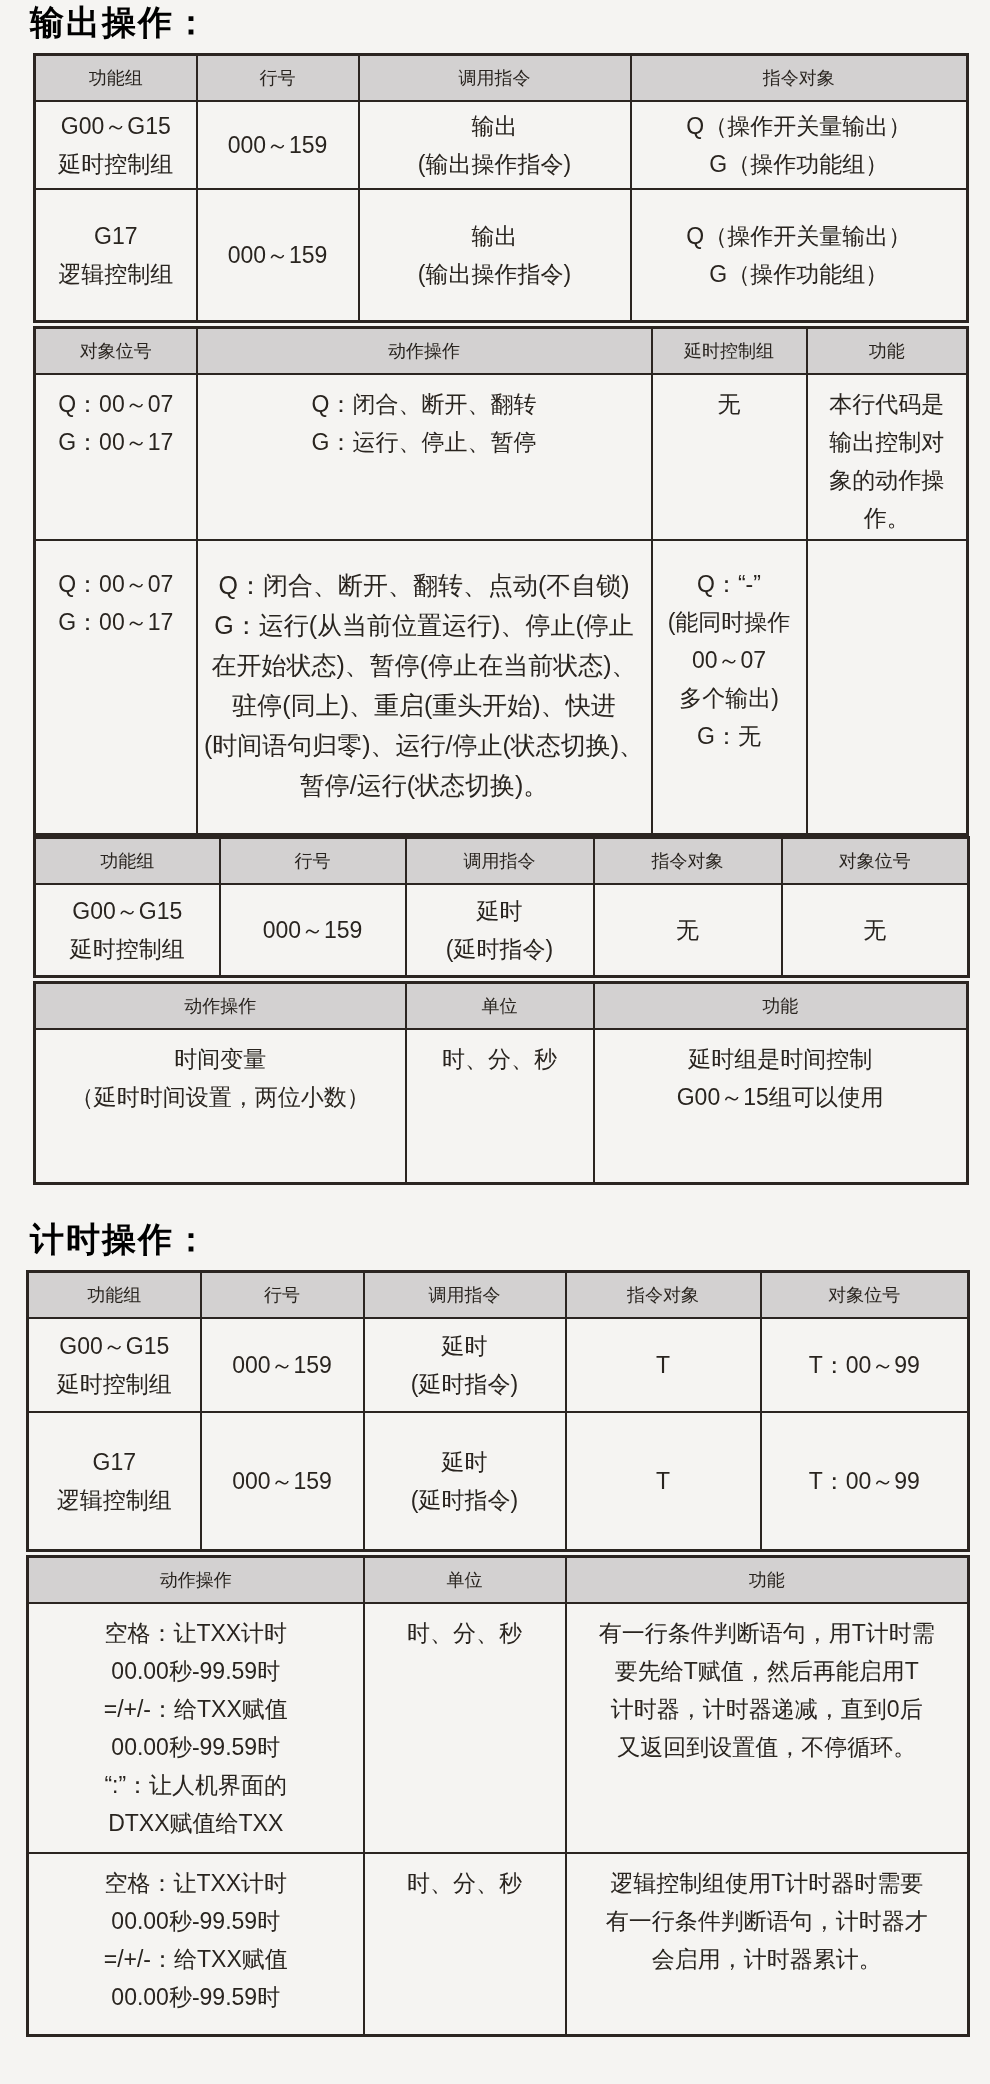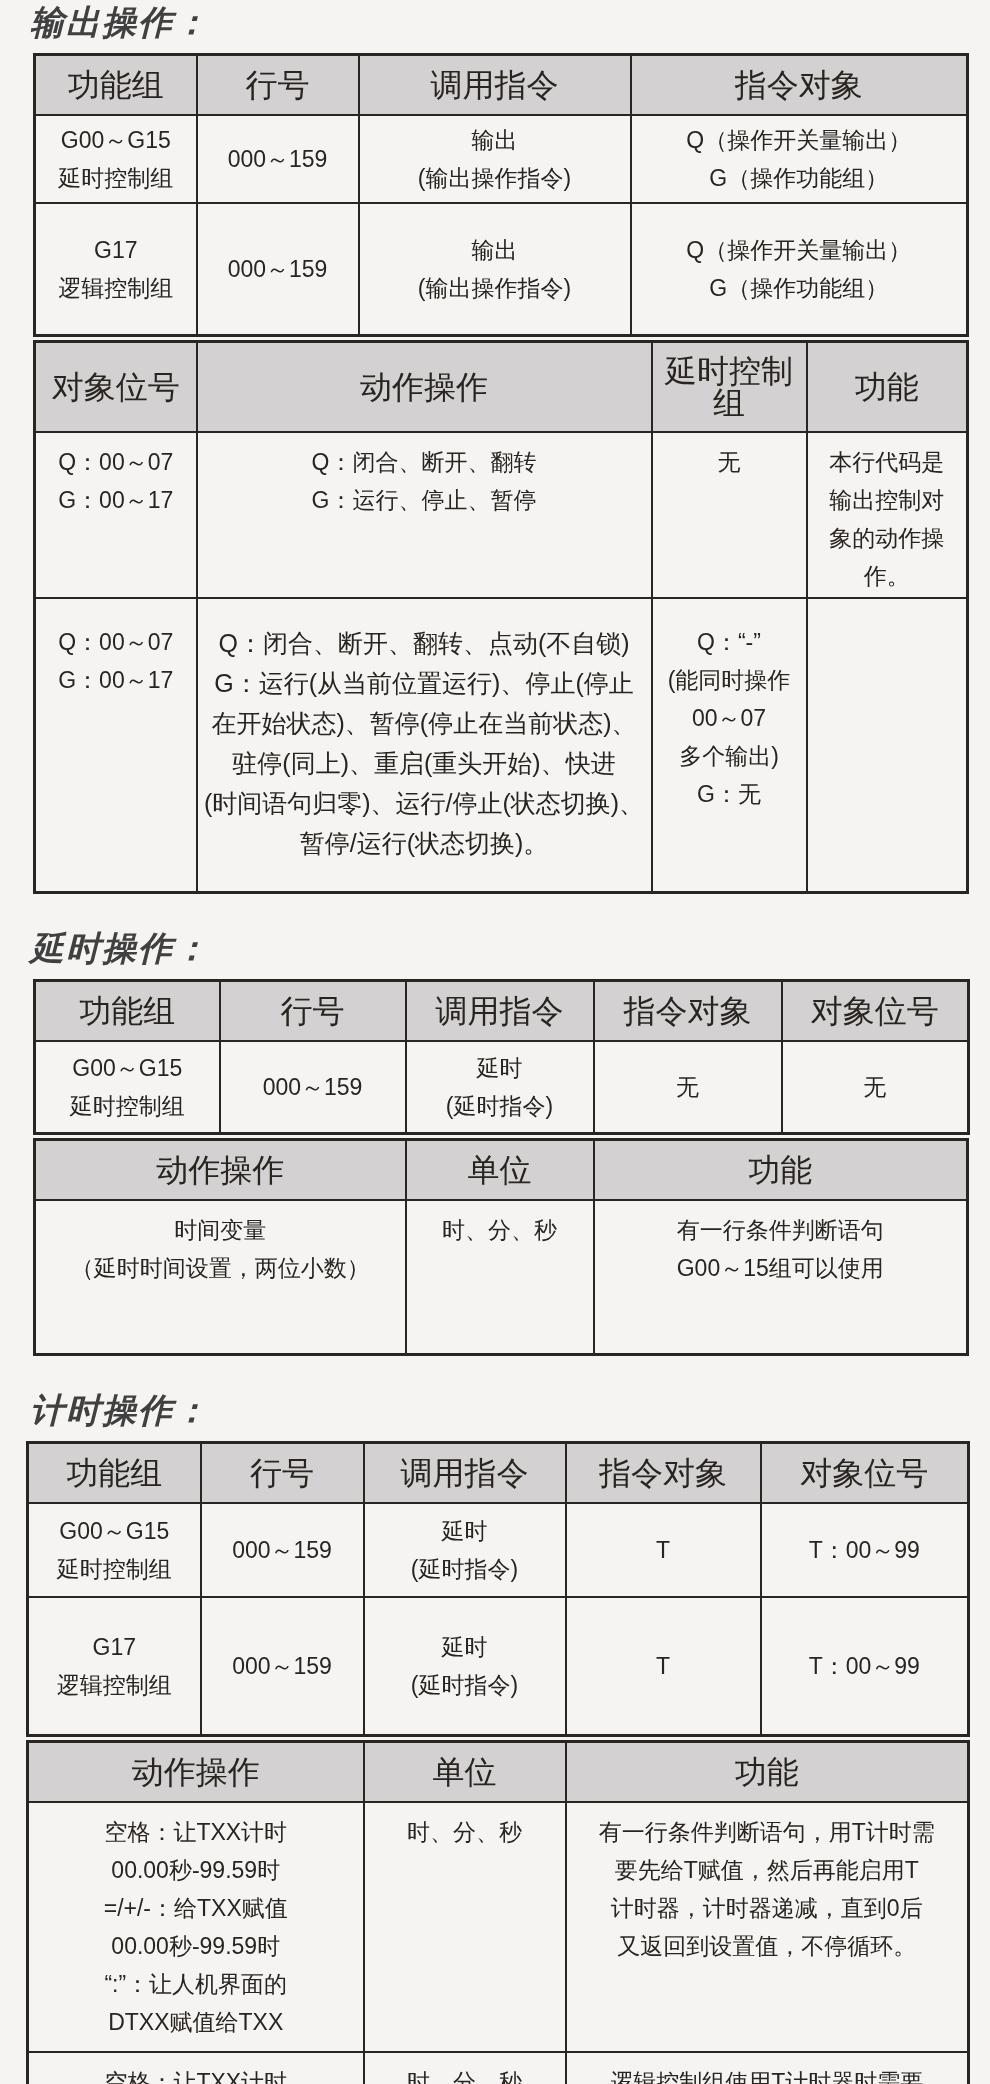--- a/index.html
+++ b/index.html
@@ -5,40 +5,40 @@
   html,body{margin:0;padding:0;}
   body{
     width:990px;height:2084px;overflow:hidden;
     background:#f5f4f2;
     font-family:"Liberation Sans", sans-serif;
     color:#29241f;
   }
   .page{padding-top:2px;}
   .section-title{
     font-size:34px;font-weight:700;letter-spacing:2px;
-    color:#404040;margin:34px 0 11px 30px;line-height:40px;font-style:italic;
+    color:#000000;margin:34px 0 11px 30px;line-height:40px;
   }
   .section-first .section-title{margin-top:0;}
   table{
     border-collapse:collapse;table-layout:fixed;
     border:3px solid #2b2521;background:#f5f4f2;
   }
   .t12{margin-left:33px;width:933px;}
   .t3{margin-left:26px;width:941px;}
   th,td{
     border:2px solid #2b2521;
     text-align:center;vertical-align:middle;
     font-size:23px;line-height:38px;font-weight:400;
     white-space:pre-line;padding:2px 6px;
     overflow:hidden;
   }
   thead th{
     background:#d3d1d1;
-    font-size:32px;line-height:32px;height:34px;
-    font-weight:500;padding:12px;
+    font-size:18px;line-height:32px;height:34px;
+    font-weight:500;padding:5px;
   }
   .tbl-a{border-bottom-width:3px;}
   .tbl-b{margin-top:3px;}
   .tbl-b td{vertical-align:top;padding-top:10px;}
   .small-text{font-size:25px;line-height:40px;}
   tr.deep td{padding-top:24px;}
   
   .h-a1  td{height:82px;}
   .h-a2  td{height:126px;}
   .h-b1  td{height:130px;}
@@ -136,21 +136,20 @@
 00～07
 多个输出)
 G：无</td>
           <td></td>
         </tr>
       </tbody>
     </table>
   </div>
 
   <div class="section">
-    <div class="section-title">延时操作：</div>
 
     <table class="t12 tbl-a">
       <colgroup>
         <col style="width:185px">
           <col style="width:186px">
           <col style="width:188px">
           <col style="width:188px">
           <col style="width:187px">
       </colgroup>
       <thead>
@@ -186,21 +185,21 @@
           <th>动作操作</th>
           <th>单位</th>
           <th>功能</th>
         </tr>
       </thead>
       <tbody>
         <tr class="h-d1">
           <td>时间变量
 （延时时间设置，两位小数）</td>
           <td>时、分、秒</td>
-          <td>有一行条件判断语句
+          <td>延时组是时间控制
 G00～15组可以使用</td>
         </tr>
       </tbody>
     </table>
   </div>
 
   <div class="section">
     <div class="section-title">计时操作：</div>
 
     <table class="t3 tbl-a">

